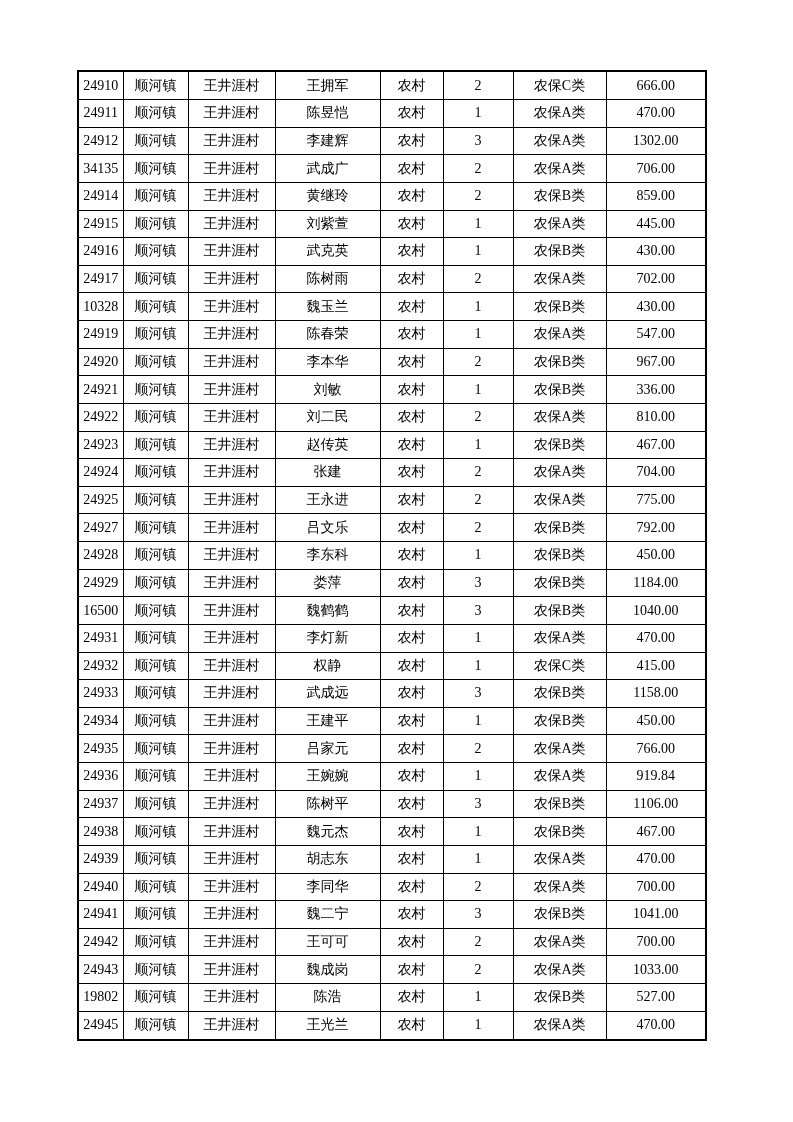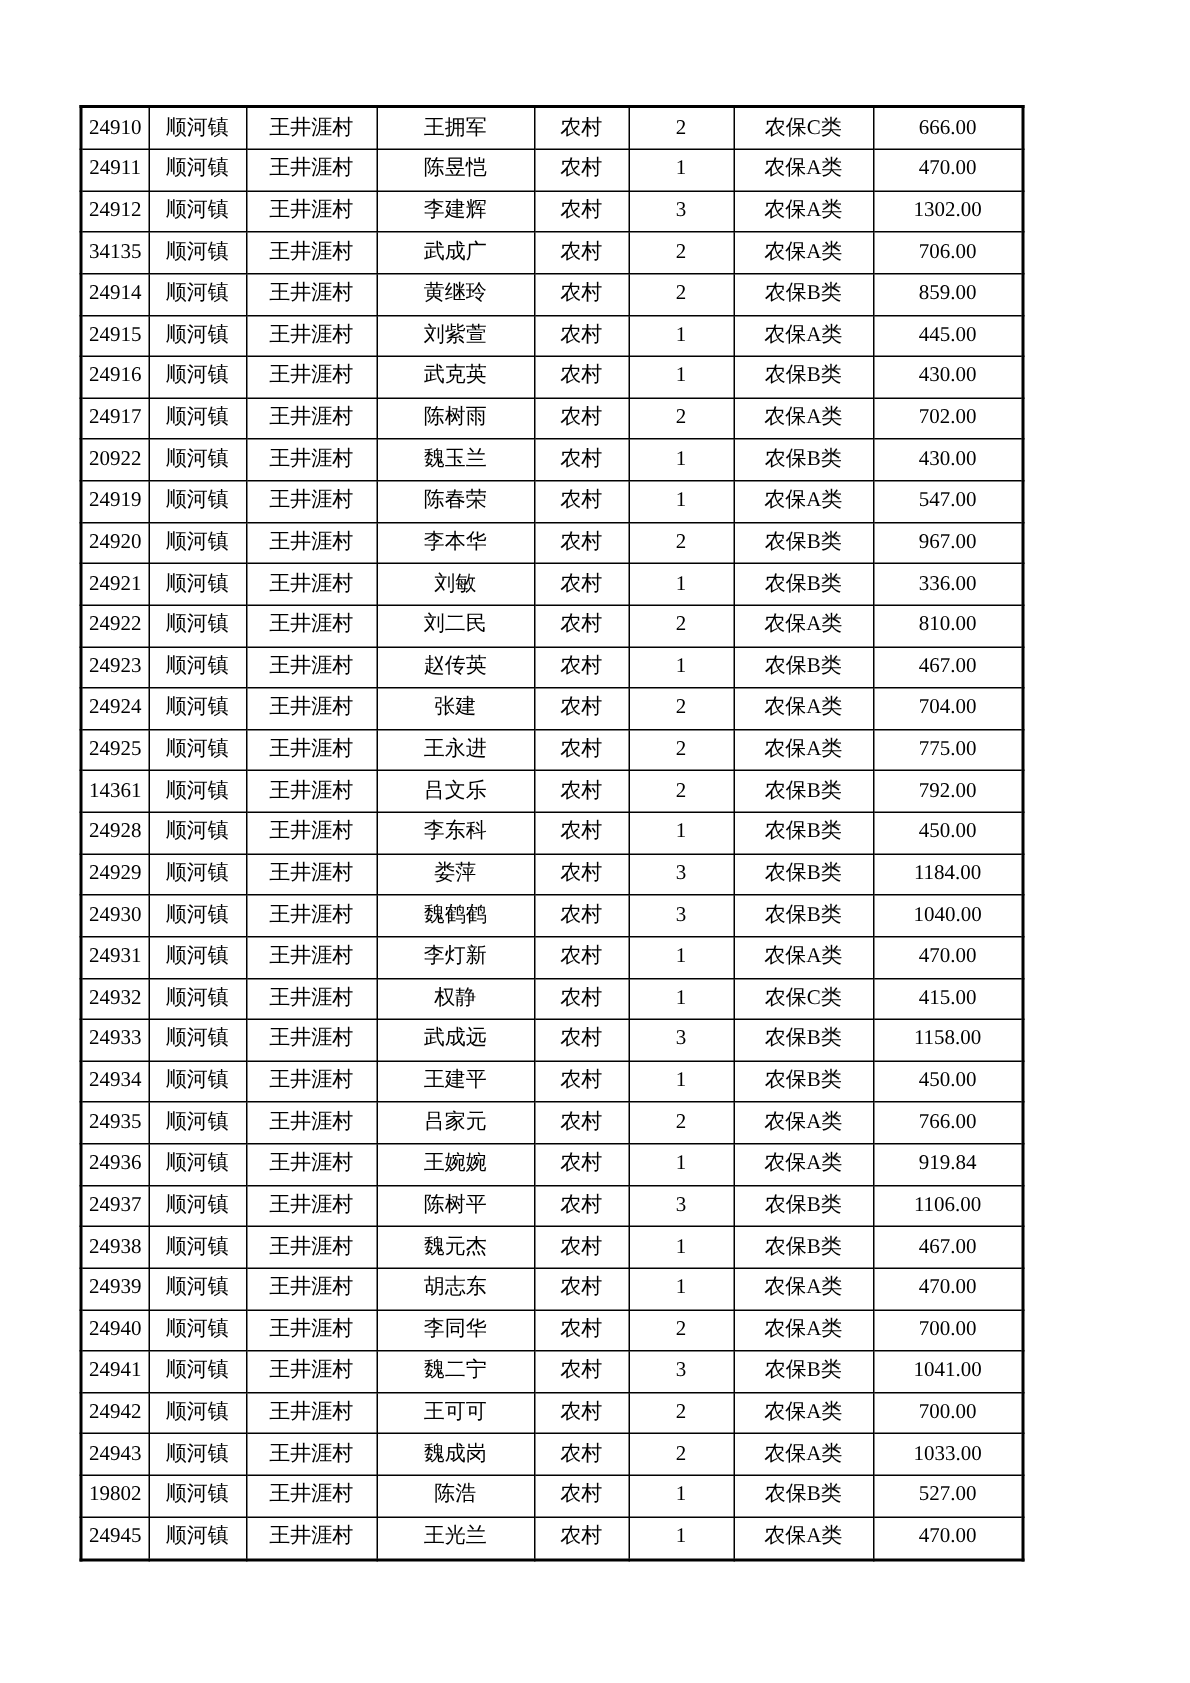--- a/index.html
+++ b/index.html
@@ -11,21 +11,21 @@
     position: relative;
     width: 793px;
     height: 1122px;
     background: #ffffff;
     font-family: "Liberation Serif", "DejaVu Serif", serif;
     color: #000000;
     overflow: hidden;
   }
   table.roster {
     position: absolute;
-    left: 53px;
+    left: 77px;
     top: 70px;
     width: 630px;
     height: 971px;
     border-collapse: collapse;
     table-layout: fixed;
     border: 2px solid #000000;
   }
   table.roster td {
     border: 1px solid #000000;
     text-align: center;
@@ -136,21 +136,21 @@
           <td>24917</td>
           <td>顺河镇</td>
           <td>王井涯村</td>
           <td>陈树雨</td>
           <td>农村</td>
           <td>2</td>
           <td>农保A类</td>
           <td>702.00</td>
         </tr>
         <tr>
-          <td>20922</td>
+          <td>10328</td>
           <td>顺河镇</td>
           <td>王井涯村</td>
           <td>魏玉兰</td>
           <td>农村</td>
           <td>1</td>
           <td>农保B类</td>
           <td>430.00</td>
         </tr>
         <tr>
           <td>24919</td>
@@ -216,21 +216,21 @@
           <td>24925</td>
           <td>顺河镇</td>
           <td>王井涯村</td>
           <td>王永进</td>
           <td>农村</td>
           <td>2</td>
           <td>农保A类</td>
           <td>775.00</td>
         </tr>
         <tr>
-          <td>14361</td>
+          <td>24927</td>
           <td>顺河镇</td>
           <td>王井涯村</td>
           <td>吕文乐</td>
           <td>农村</td>
           <td>2</td>
           <td>农保B类</td>
           <td>792.00</td>
         </tr>
         <tr>
           <td>24928</td>
@@ -246,21 +246,21 @@
           <td>24929</td>
           <td>顺河镇</td>
           <td>王井涯村</td>
           <td>娄萍</td>
           <td>农村</td>
           <td>3</td>
           <td>农保B类</td>
           <td>1184.00</td>
         </tr>
         <tr>
-          <td>24930</td>
+          <td>16500</td>
           <td>顺河镇</td>
           <td>王井涯村</td>
           <td>魏鹤鹤</td>
           <td>农村</td>
           <td>3</td>
           <td>农保B类</td>
           <td>1040.00</td>
         </tr>
         <tr>
           <td>24931</td>

